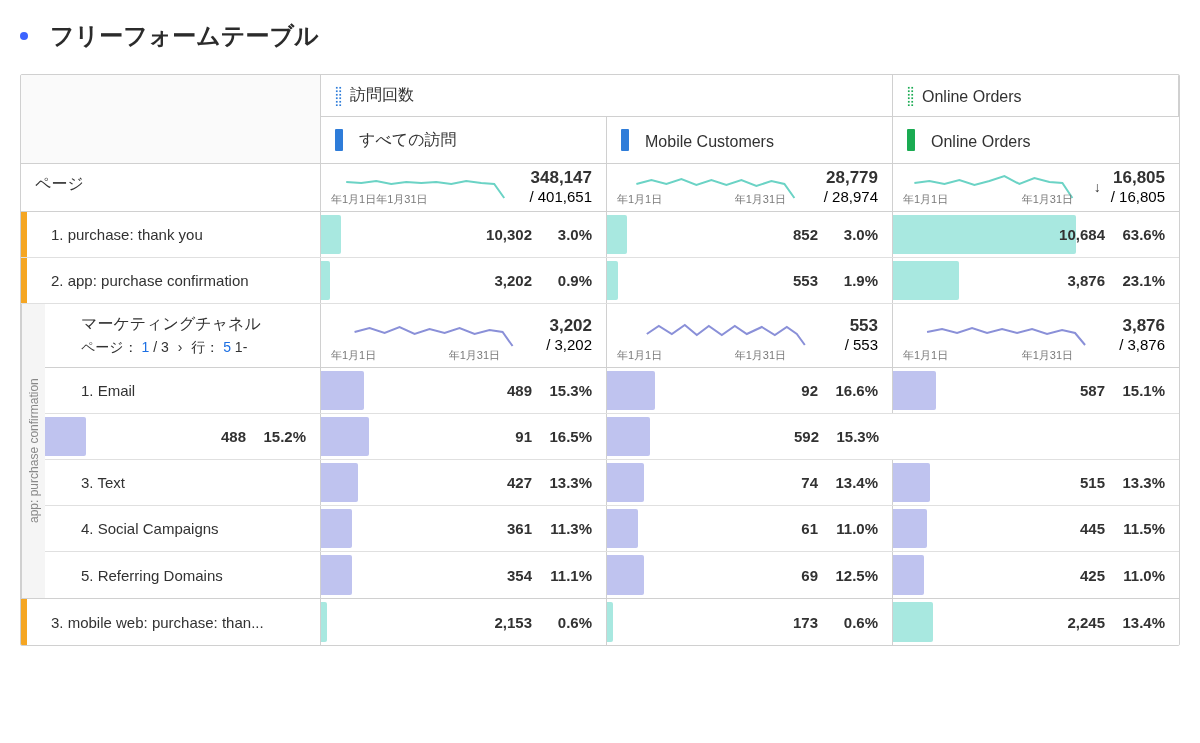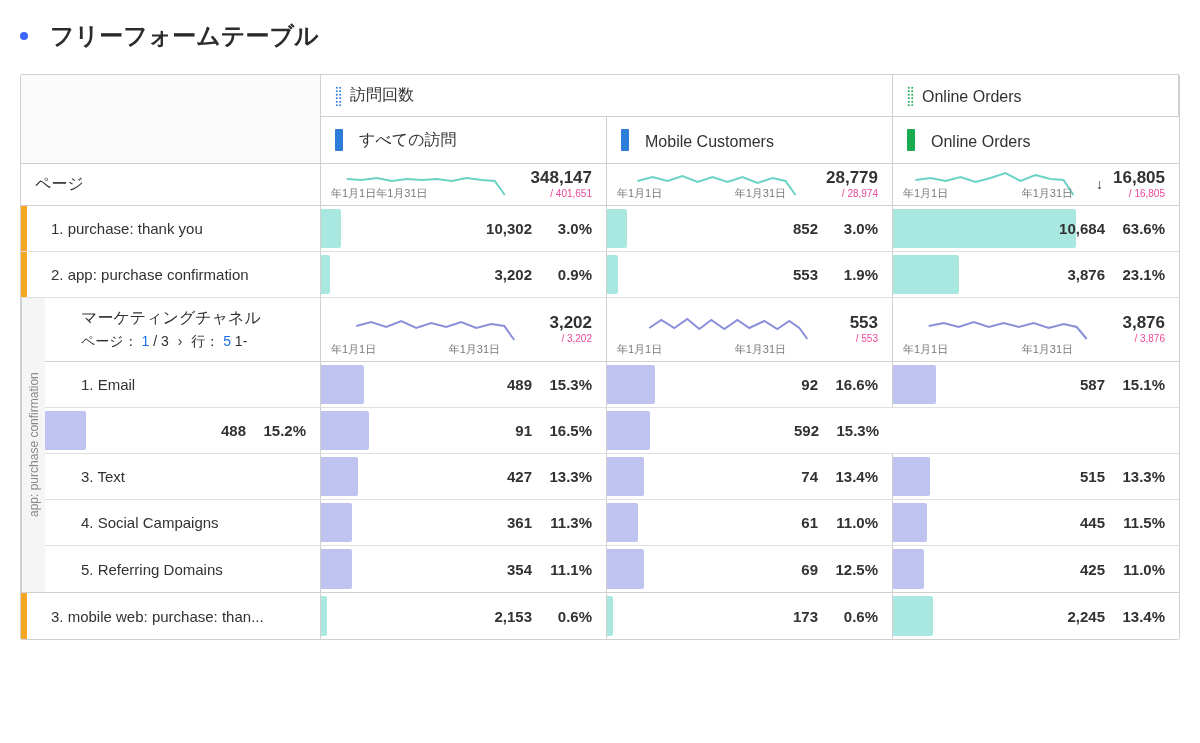--- a/index.html
+++ b/index.html
@@ -76,21 +76,21 @@
   border-right: 1px solid #d0d0d0;
   padding: 4px 14px 6px 10px;
   background:#fff;
   display:flex; gap:8px; align-items:center;
   position:relative;
 }
 .metric-summary-cell:last-child { border-right:none; }
 .spark { flex:1 1 auto; height:30px; }
 .metric-nums { text-align:right; flex:0 0 auto; }
 .metric-nums .big { font-weight:700; font-size:17px; }
-.metric-nums .sub { font-size:10px; color:#ec4899; }
+.metric-nums .sub { font-size:15px; color:#000000; }
 .datecaps { position:absolute; bottom:4px; left:10px; right:106px; display:flex; justify-content:space-between; font-size:11px; color:#7a7a7a; pointer-events:none;}
 .sort-arrow { font-size:14px; color:#333; margin-right:2px; }
 
 
 .data-row {
   display: grid;
   grid-template-columns: var(--col0) var(--col1) var(--col2) var(--col3);
   border-bottom: 1px solid #e0e0e0;
   min-height: 46px;
 }

